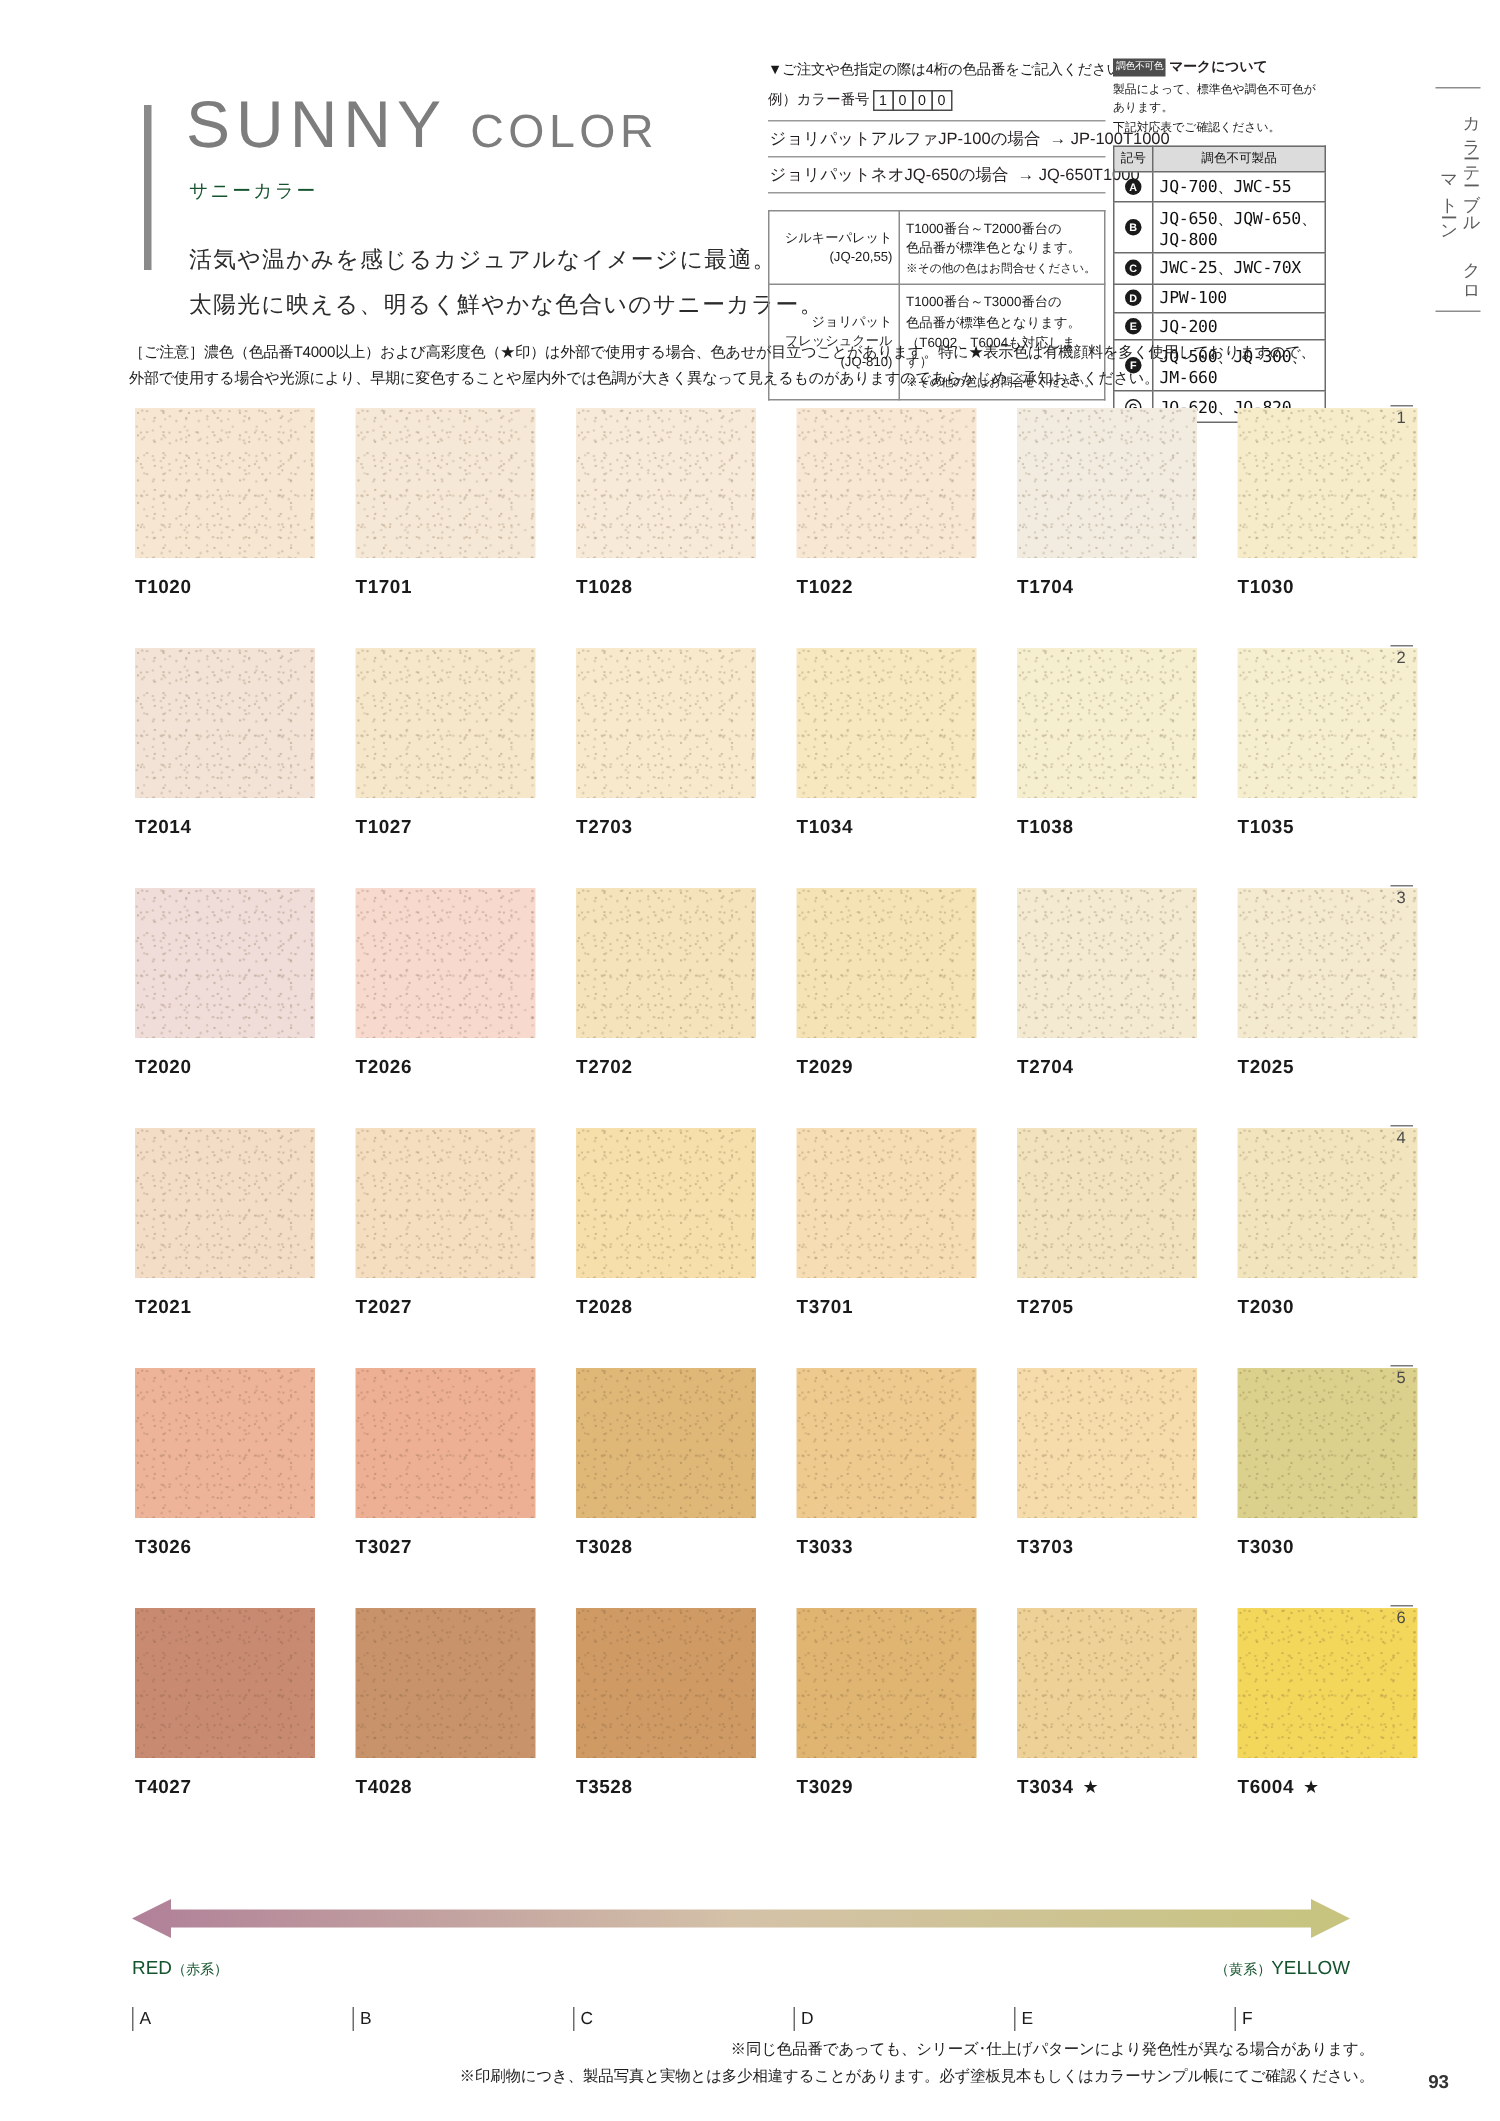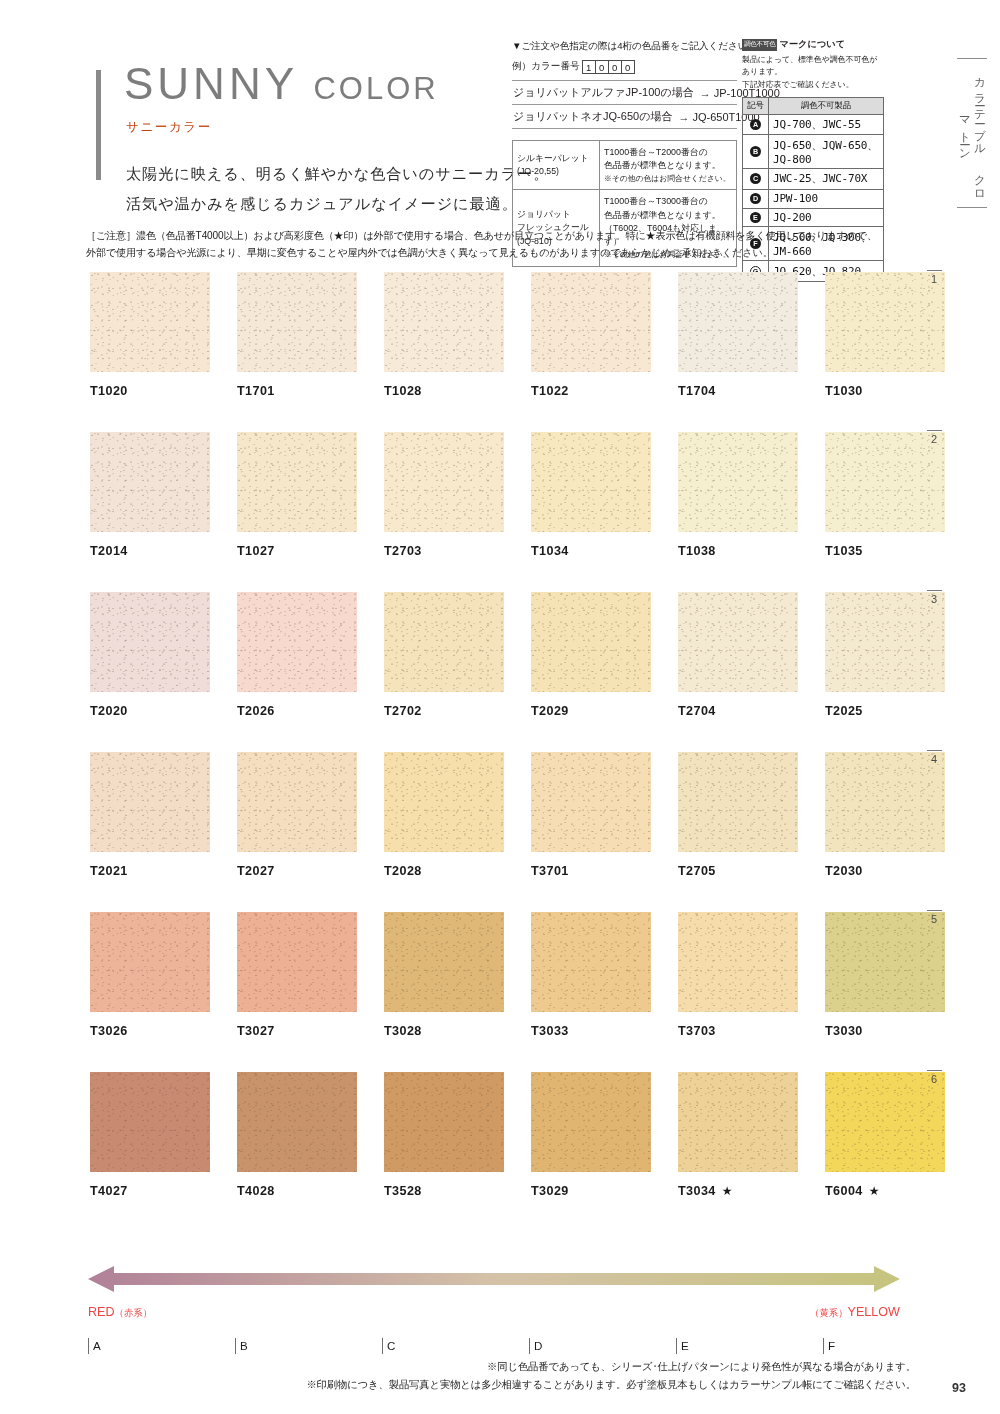--- a/index.html
+++ b/index.html
@@ -20,21 +20,21 @@
   }
   .title-main {
     margin-left: 28px;
     font-size: 44px; letter-spacing: 4px;
     color: #7d7d7d; font-weight: 400; line-height: 1;
     white-space: nowrap;
   }
   .title-main .small { font-size: 31px; letter-spacing: 3px; }
   .title-sub {
     margin-left: 30px; margin-top: 13px;
-    font-size: 12.5px; color: #c2410c; letter-spacing: 1.6px;
+    font-size: 12.5px; color: #14532d; letter-spacing: 1.6px;
   }
   .title-desc {
     margin-left: 30px; margin-top: 23px;
     font-size: 15.2px; color: #2b2b2b; line-height: 1.95;
     letter-spacing: 0.9px;
     font-family: "Liberation Serif", serif;
   }
 
   
   .order-box { position: absolute; left: 512px; top: 40px; width: 225px; }
@@ -50,21 +50,21 @@
   .order-row {
     display: flex; justify-content: space-between; align-items: center;
     font-size: 11px; padding: 4px 1px 4px 1px;
     border-bottom: 1px solid #9a9a9a; white-space: nowrap;
   }
   .order-row .arrow-part { padding-left: 6px; }
 
   
   .prod-table { margin-top: 11px; border: 1px solid #8c8c8c; border-collapse: collapse; width: 100%; }
   .prod-table td { border: 1px solid #8c8c8c; vertical-align: middle; padding: 5px 4px; }
-  .pt-name { width: 87px; text-align: left; font-size: 8.8px; line-height: 1.55; color: #1a1a1a; }
+  .pt-name { width: 87px; text-align: right; font-size: 8.8px; line-height: 1.55; color: #1a1a1a; }
   .pt-desc { font-size: 8.9px; line-height: 1.5; color: #1a1a1a; }
   .pt-desc .tiny { font-size: 7.8px; }
 
   
   .cho-box { position: absolute; left: 742px; top: 38px; width: 142px; }
   .cho-head { display: flex; align-items: center; font-size: 9.2px; font-weight: bold; }
   .cho-tag {
     background: #4d4d4d; color: #fff; font-size: 6.6px; font-weight: normal;
     padding: 1.5px 2px; margin-right: 2px; letter-spacing: -0.3px;
   }
@@ -140,21 +140,21 @@
   }
   .row-num .nrule { width: 15px; height: 1px; background: #7a7a7a; margin: 0 auto 2px; }
   .row-num .nval { font-size: 11px; color: #4a4a4a; }
 
   
   .arrowbar { position: absolute; left: 88px; top: 1266px; width: 812px; height: 26px; }
   .arrowbar svg { display: block; }
   .axis-labels {
     position: absolute; left: 88px; top: 1305px; width: 812px;
     display: flex; justify-content: space-between;
-    font-size: 12.6px; color: #ef4444;
+    font-size: 12.6px; color: #14532d;
   }
   .axis-labels .jp { font-size: 9.4px; }
 
   
   .ticks { position: absolute; left: 88px; top: 1338px; width: 812px; height: 22px; }
   .tick { position: absolute; top: 0; }
   .tick .bar { position: absolute; left: 0; top: 0; width: 1px; height: 16px; background: #6e6e6e; }
   .tick .lbl { position: absolute; left: 5px; top: 1px; font-size: 11.6px; color: #1a1a1a; }
 
   
@@ -174,22 +174,22 @@
 <div class="page">
 
   <div class="title-block">
     <div class="title-bar"></div>
     <div class="title-main">
       <span>SUNNY</span>
       <span class="small">COLOR</span>
     </div>
     <div class="title-sub">サニーカラー</div>
     <div class="title-desc">
+      <div>活気や温かみを感じるカジュアルなイメージに最適。</div>
       <div>太陽光に映える、明るく鮮やかな色合いのサニーカラー。</div>
-      <div>活気や温かみを感じるカジュアルなイメージに最適。</div>
     </div>
   </div>
 
   <div class="order-box">
     <div class="order-head">▼ご注文や色指定の際は4桁の色品番をご記入ください。</div>
     <div class="order-ex">
       <span>例）カラー番号</span>
       <span class="digits">
         <span>1</span>
         <span>0</span>

